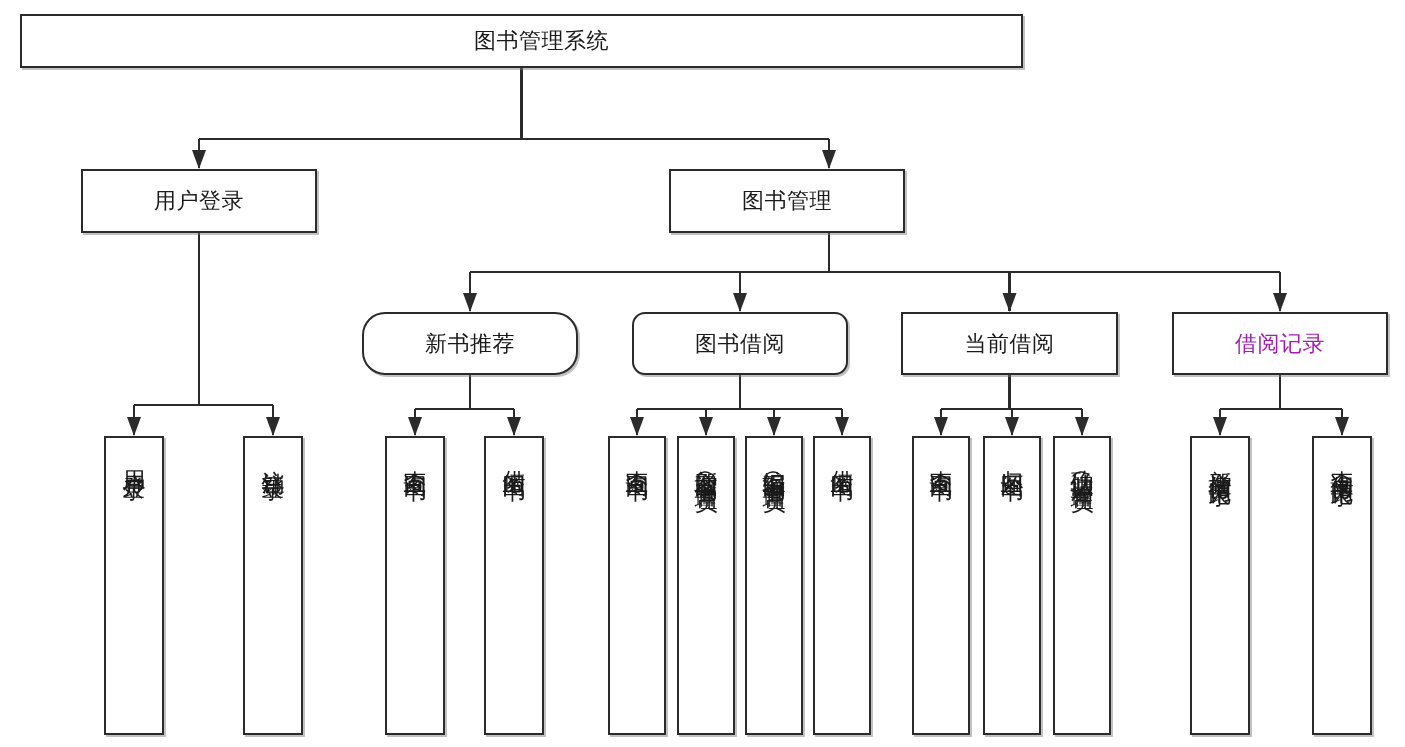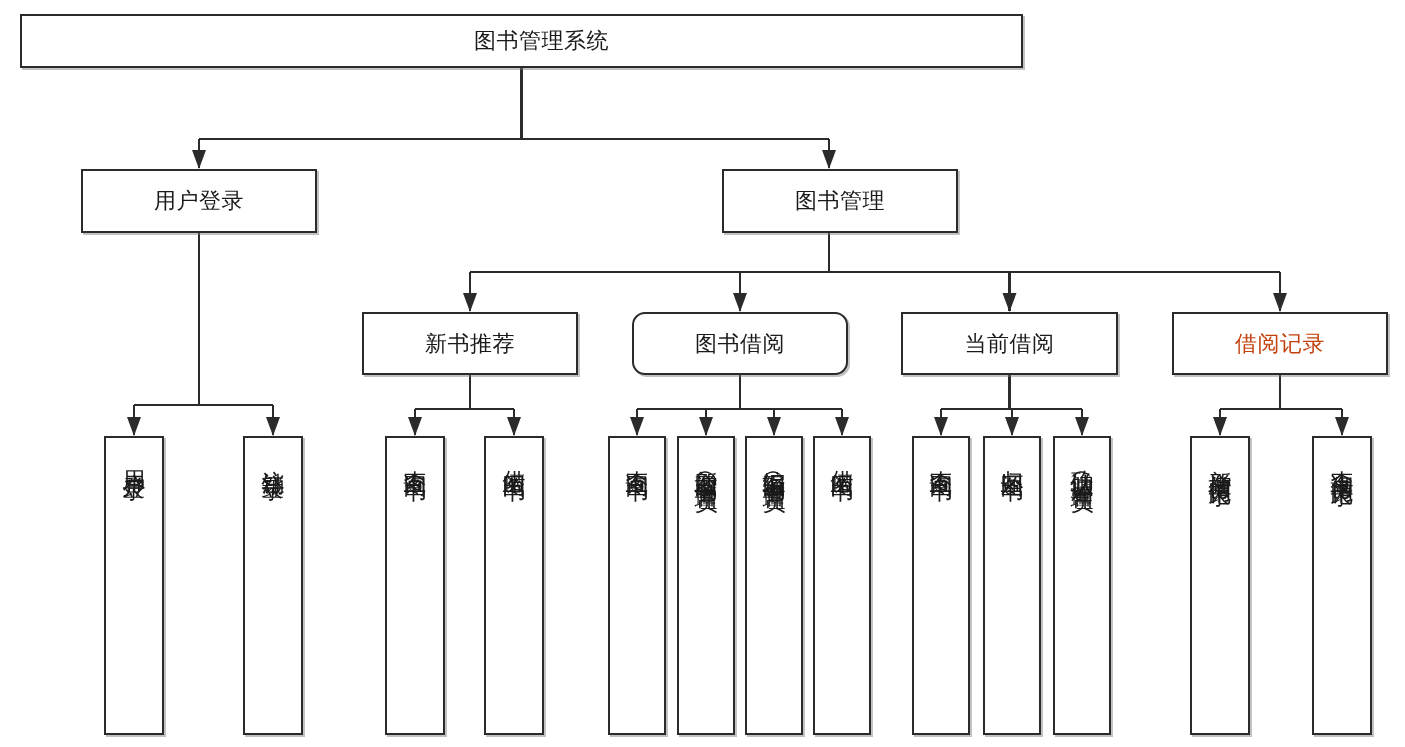--- a/index.html
+++ b/index.html
@@ -125,33 +125,33 @@
       <line x1="1342" y1="409" x2="1342" y2="435" stroke="#2b2b2b" stroke-width="2.6" shape-rendering="crispEdges"></line>
       <polygon points="1335,417 1349,417 1342,436" fill="#2b2b2b"></polygon>
     </svg>
   <div id="nodes-layer">
       <div class="node horiz" id="node-root" style="left: 20px; top: 14px; width: 1003px; height: 54px; border-color: rgb(43, 43, 43); background: rgb(255, 255, 255); color: rgb(26, 26, 26); padding-left: 40px;">
         <span class="label">图书管理系统</span>
       </div>
       <div class="node horiz" id="node-login" style="left: 81px; top: 169px; width: 236px; height: 64px; border-color: rgb(43, 43, 43); background: rgb(255, 255, 255); color: rgb(26, 26, 26);">
         <span class="label">用户登录</span>
       </div>
-      <div class="node horiz" id="node-bookmgmt" style="left: 722px; top: 169px; width: 236px; height: 64px; border-color: rgb(43, 43, 43); background: rgb(255, 255, 255); color: rgb(26, 26, 26); align-items: center;">
+      <div class="node horiz" id="node-bookmgmt" style="left: 669px; top: 169px; width: 236px; height: 64px; border-color: rgb(43, 43, 43); background: rgb(255, 255, 255); color: rgb(26, 26, 26); align-items: center;">
         <span class="label">图书管理</span>
       </div>
-      <div class="node horiz" id="node-newbook" style="left: 362px; top: 312px; width: 216px; height: 63px; border-color: rgb(43, 43, 43); background: rgb(255, 255, 255); color: rgb(26, 26, 26);">
+      <div class="node horiz" id="node-newbook" style="left: 362px; top: 312px; width: 216px; height: 63px; border-color: rgb(43, 43, 43); background: rgb(255, 255, 255); color: rgb(26, 26, 26); border-radius: 23px;">
         <span class="label">新书推荐</span>
       </div>
       <div class="node horiz" id="node-borrow" style="left: 632px; top: 312px; width: 216px; height: 63px; border-color: rgb(43, 43, 43); background: rgb(255, 255, 255); color: rgb(26, 26, 26); border-radius: 13px;">
         <span class="label">图书借阅</span>
       </div>
       <div class="node horiz" id="node-current" style="left: 901px; top: 312px; width: 217px; height: 63px; border-color: rgb(43, 43, 43); background: rgb(255, 255, 255); color: rgb(26, 26, 26);">
         <span class="label">当前借阅</span>
       </div>
-      <div class="node horiz" id="node-records" style="left: 1172px; top: 312px; width: 216px; height: 63px; border-color: rgb(43, 43, 43); background: rgb(255, 255, 255); color: #c2410c;">
+      <div class="node horiz" id="node-records" style="left: 1172px; top: 312px; width: 216px; height: 63px; border-color: rgb(43, 43, 43); background: rgb(255, 255, 255); color: #a21caf;">
         <span class="label">借阅记录</span>
       </div>
       <div class="node vert" id="node-l-login" style="left: 104px; top: 436px; width: 60px; height: 299px; border-color: rgb(43, 43, 43); background: rgb(255, 255, 255); color: rgb(26, 26, 26);">
         <span class="label">用户登录</span>
       </div>
       <div class="node vert" id="node-l-logout" style="left: 243px; top: 436px; width: 60px; height: 299px; border-color: rgb(43, 43, 43); background: rgb(255, 255, 255); color: rgb(26, 26, 26);">
         <span class="label">注销登录</span>
       </div>
       <div class="node vert" id="node-l-query1" style="left: 385px; top: 436px; width: 60px; height: 299px; border-color: rgb(43, 43, 43); background: rgb(255, 255, 255); color: rgb(26, 26, 26);">
         <span class="label">查询图书</span>

